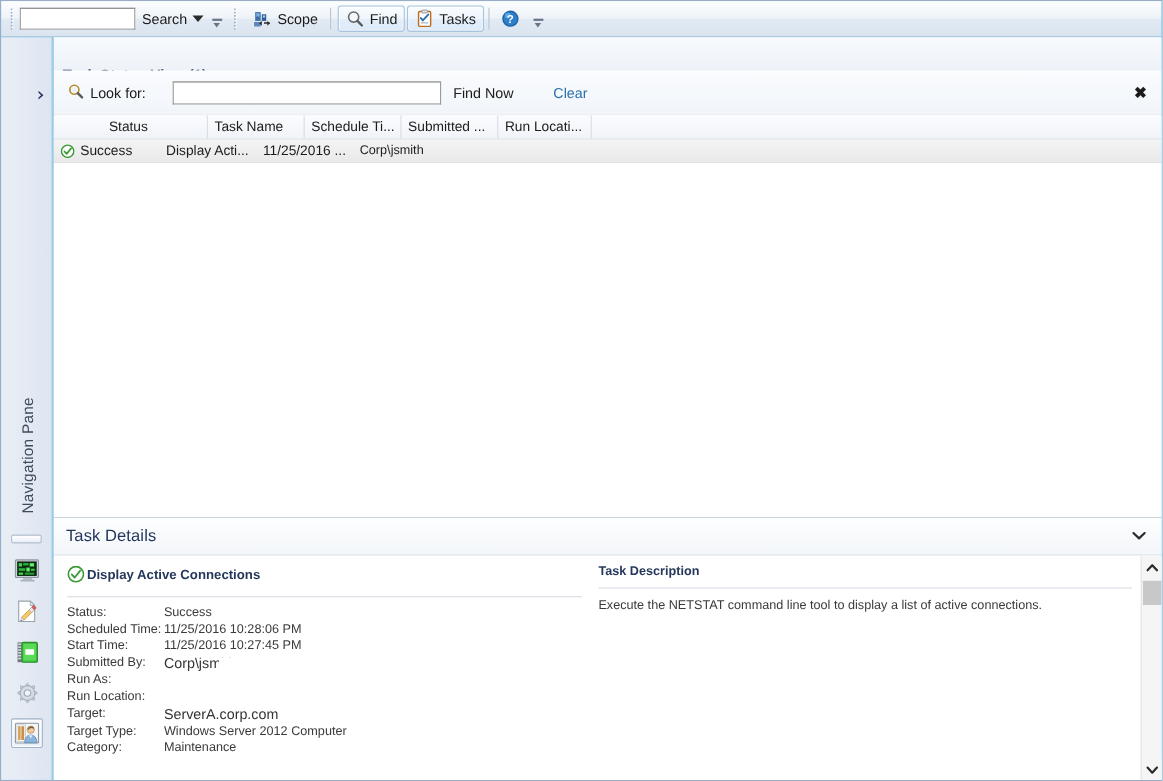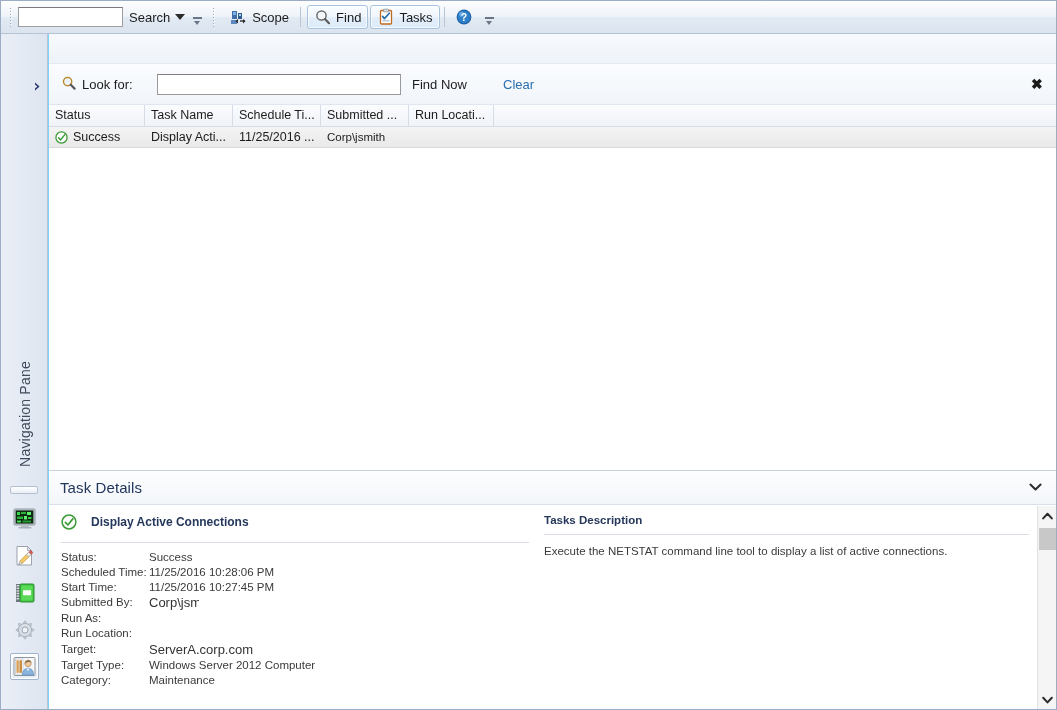--- a/index.html
+++ b/index.html
@@ -252,20 +252,21 @@
     line-height: 1;
   }
 
   
   #grid { position: absolute; left: 0; top: 71px; width: 1007px; height: 365px; background: #ffffff; }
   #grid-head {
     display: flex;
     height: 22px;
     background: linear-gradient(to bottom, #fbfcfe, #f0f3f8);
     border-bottom: 1px solid #d6dde6;
+    padding-left: 44px;
   }
   .gh-cell {
     border-right: 1px solid #d6dde6;
     font-size: 12.5px;
     color: #1c1c1c;
     padding: 3px 0 0 6px;
     overflow: hidden;
     white-space: nowrap;
     cursor: pointer;
   }
@@ -337,21 +338,21 @@
   #task-head-row {
     position: absolute;
     left: 12px; top: 8px;
     display: flex;
     align-items: center;
   }
   #task-head-name {
     font-size: 12px;
     font-weight: bold;
     color: #25385c;
-    margin-left: 14px;
+    margin-left: 2px;
   }
   #left-rule {
     position: absolute;
     left: 12px; top: 36px;
     width: 468px; height: 1px;
     background: #d8dde4;
   }
   .kv {
     position: absolute;
     font-size: 11.5px;
@@ -702,21 +703,21 @@
             <span class="k">Target Type:</span>
             <span class="v">Windows Server 2012 Computer</span>
           </div>
           <div class="kv" style="left:12px; top:168px;">
             <span class="k">Category:</span>
             <span class="v">Maintenance</span>
           </div>
         </div>
 
         <div id="right-pane">
-          <div id="desc-title">Tasks Description</div>
+          <div id="desc-title">Task Description</div>
           <div id="right-rule"></div>
           <div id="desc-text">Execute the NETSTAT command line tool to display a list of active connections.</div>
         </div>
       </div>
 
       <div id="det-scroll">
         <div class="sb-arrow">
           <svg width="11" height="8" viewBox="0 0 11 8">
             <path d="M1.2 6.4 L5.5 1.8 L9.8 6.4" fill="none" stroke="#2b2b2b" stroke-width="2" stroke-linecap="round" stroke-linejoin="round"></path>
           </svg>

